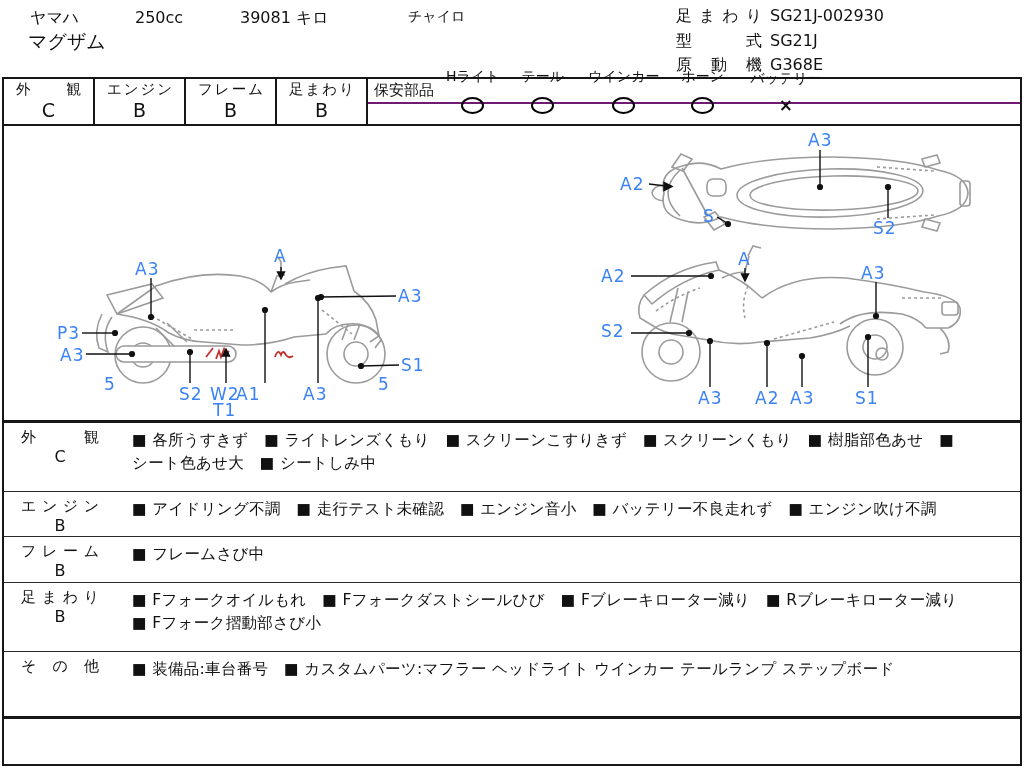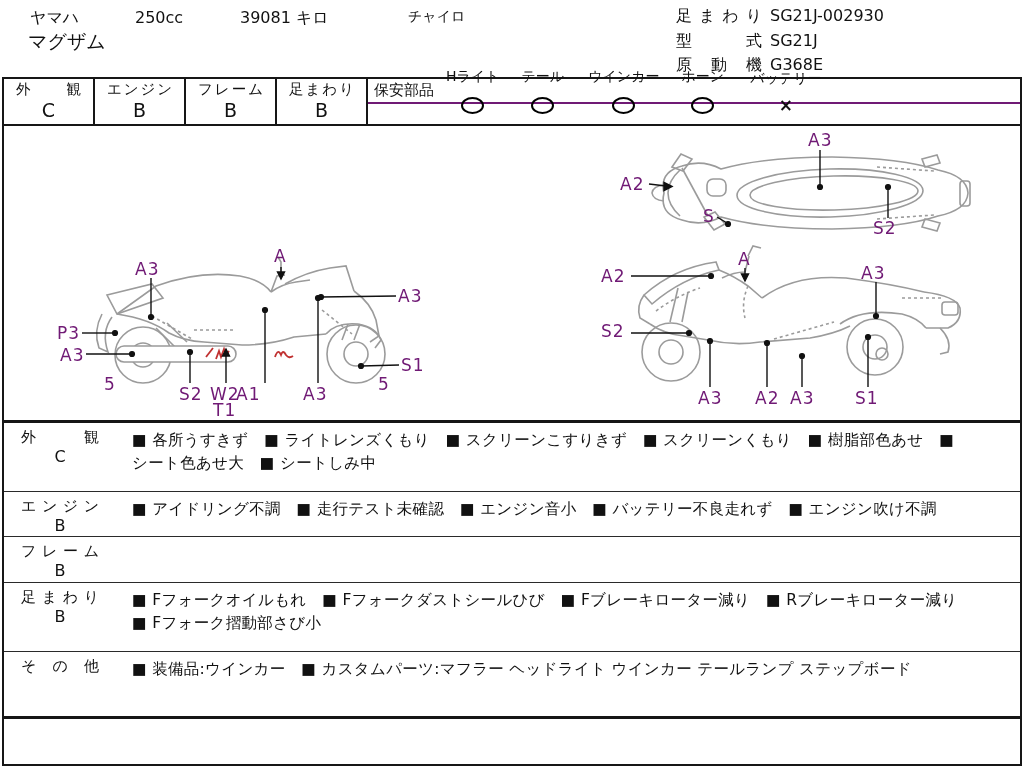--- a/index.html
+++ b/index.html
@@ -31,21 +31,21 @@
   .sb-cross { font-weight:bold; font-size:17px; line-height:13px; }
   .sb-row2 { display:flex; align-items:center; flex:1; font-size:14.5px; }
   .sb-key-label { display:inline-block; width:52px; margin-left:16px; text-align:justify; text-align-last:justify; }
   .sb-key-value { margin-left:30px; letter-spacing:0.5px; }
 
   
   .diagram-box { position:absolute; top:124px; left:2px; right:2px; height:298px;
                  border:2px solid #161616; box-sizing:border-box; }
   .diagram-inner { position:absolute; inset:0; }
   .diagram-inner svg { position:absolute; left:0; top:0; }
-  .dlabel { position:absolute; font-size:17px; color:#701a75; white-space:nowrap; letter-spacing:1px; }
+  .dlabel { position:absolute; font-size:17px; color:#3b82f6; white-space:nowrap; letter-spacing:1px; }
 
   
   .sections { position:absolute; top:420px; left:2px; right:2px; height:346px;
               border:2px solid #161616; border-top:3px solid #161616; box-sizing:border-box; overflow:hidden; }
   .sec-row { display:flex; border-top:1px solid #2a2a2a; }
   .sec-row.first { border-top:none; }
   .sec-row.thicktop { border-top:3px solid #161616; }
   .sec-side { width:116px; flex:none; padding-top:5px; }
   .sec-label { display:block; width:78px; margin-left:17px; font-size:15px;
                text-align:justify; text-align-last:justify; }
@@ -285,28 +285,29 @@
       <span class="sec-label">エンジン</span>
       <span class="sec-grade">B</span>
     </div>
     <div class="sec-content">■ アイドリング不調　■ 走行テスト未確認　■ エンジン音小　■ バッテリー不良走れず　■ エンジン吹け不調</div>
   </div>
   <div class="sec-row" style="min-height:45px;">
     <div class="sec-side">
       <span class="sec-label">フレーム</span>
       <span class="sec-grade">B</span>
     </div>
+    <div class="sec-content">■ フレームさび中</div>
   </div>
   <div class="sec-row" style="min-height:68px;">
     <div class="sec-side">
       <span class="sec-label">足まわり</span>
       <span class="sec-grade">B</span>
     </div>
     <div class="sec-content">■ Fフォークオイルもれ　■ Fフォークダストシールひび　■ Fブレーキローター減り　■ Rブレーキローター減り　■ Fフォーク摺動部さび小</div>
   </div>
   <div class="sec-row" style="min-height:64px;">
     <div class="sec-side">
       <span class="sec-label">その他</span>
     </div>
-    <div class="sec-content">■ 装備品:ウインカー　■ カスタムパーツ:マフラー ヘッドライト ウインカー テールランプ ステップボード</div>
+    <div class="sec-content">■ 装備品:車台番号　■ カスタムパーツ:マフラー ヘッドライト ウインカー テールランプ ステップボード</div>
   </div>
   <div class="sec-row thicktop" style="min-height:46px;"></div>
 </div>
 
 </body></html>

